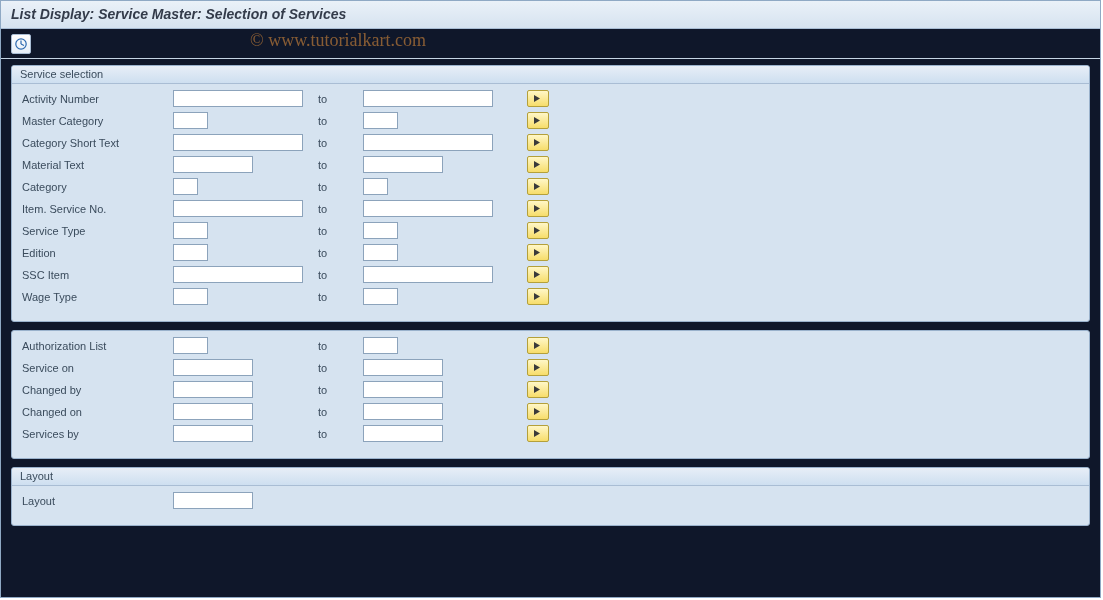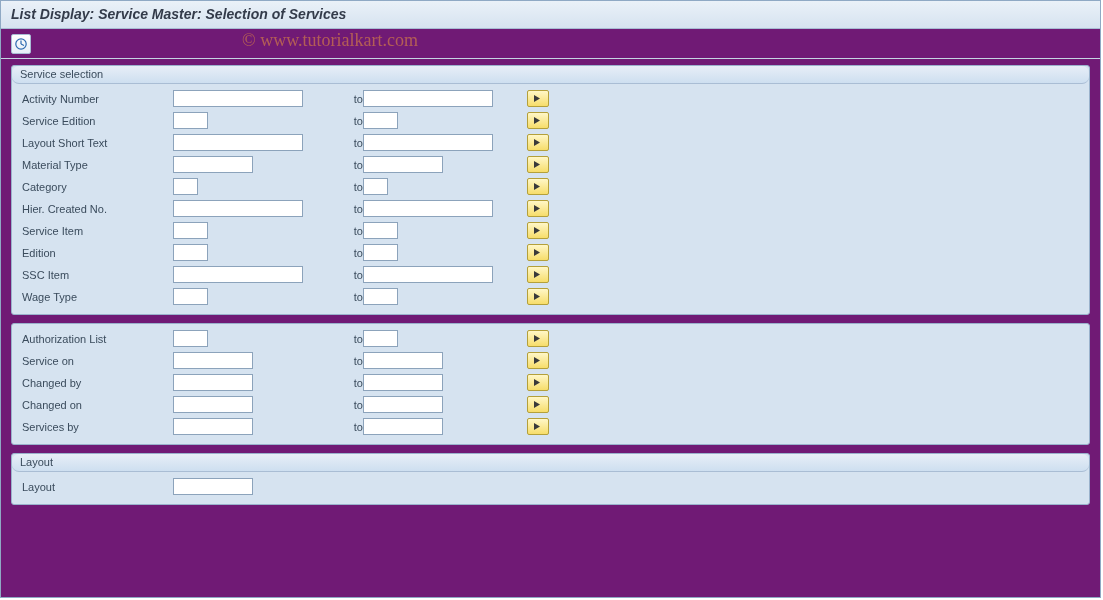--- a/index.html
+++ b/index.html
@@ -10,21 +10,21 @@
       color: #333;
       width: 1103px;
       height: 600px;
       overflow: hidden;
       position: relative;
     }
     .window {
       border: 1px solid #8fa9c4;
       width: 1101px;
       height: 598px;
-      background: #701a75;
+      background: #0f172a;
     }
     .titlebar {
       background: linear-gradient(to bottom, #eaf1f8 0%, #d6e3f0 100%);
       border-bottom: 1px solid #a9bdd4;
       height: 28px;
       padding: 5px 10px;
       font-size: 14px;
       font-weight: bold;
       font-style: italic;
       color: #333b4a;
@@ -42,21 +42,21 @@
       border: 1px solid #a9bdd4;
       border-radius: 2px;
       background: linear-gradient(#fff,#e6eef7);
       display: flex;
       align-items: center;
       justify-content: center;
       cursor: pointer;
     }
     .watermark {
       position: absolute;
-      left: 242px;
+      left: 250px;
       top: 30px;
       font-size: 18px;
       color: rgba(235,150,60,0.55);
       font-family: Georgia, serif;
       pointer-events: none;
       z-index: 50;
     }
     .content {
       padding: 6px 10px;
     }
@@ -67,38 +67,37 @@
       background: #d6e3f0;
       overflow: hidden;
     }
     .panel-header {
       background: linear-gradient(to bottom,#e7eef7,#cedff0);
       border-bottom: 1px solid #a9bdd4;
       padding: 2px 8px;
       font-size: 11px;
       color: #3a4b5c;
       height: 18px;
-      border-radius: 7px;
     }
     .panel-body {
-      padding: 4px 6px 6px 6px;
+      padding: 4px 6px 13px 6px;
     }
     .form-row {
       display: flex;
       align-items: center;
       height: 21px;
       margin-bottom: 1px;
     }
     .label {
       width: 155px;
       padding-left: 4px;
       color: #3a4b5c;
     }
     .cell-from { width: 145px; display:flex; }
-    .cell-to-label { width: 45px; text-align:right; color:#3a4b5c; }
+    .cell-to-label { width: 45px; text-align:left; color:#3a4b5c; }
     .cell-to { width: 160px; display:flex; }
     .cell-more { width: 30px; display:flex; align-items:center; justify-content:center; }
     input.sap-input {
       border: 1px solid #8ca3bb;
       background: #fff;
       height: 17px;
       padding: 0 2px;
       font-size: 11px;
     }
     .w130 { width: 130px; }
@@ -160,61 +159,61 @@
                 <span>
                   <svg width="10" height="9">
                     <path d="M1 1 L7 4.5 L1 8 Z" fill="#3a3a3a"></path>
                   </svg>
                 </span>
               </div>
             </div>
         </div>
 
         <div class="form-row">
-          <div class="label">Service Edition</div>
-          <div class="cell-from">
-              <input class="sap-input w35" style="">
-            </div>
-          <div class="cell-to-label">to</div>
-          <div class="cell-to">
-              <input class="sap-input w35" style="">
-            </div>
-          <div class="cell-more">
-              <div class="more-btn">
-                <span>
-                  <svg width="10" height="9">
-                    <path d="M1 1 L7 4.5 L1 8 Z" fill="#3a3a3a"></path>
-                  </svg>
-                </span>
-              </div>
-            </div>
-        </div>
-
-        <div class="form-row">
-          <div class="label">Layout Short Text</div>
-          <div class="cell-from">
-              <input class="sap-input w130" style="">
-            </div>
-          <div class="cell-to-label">to</div>
-          <div class="cell-to">
-              <input class="sap-input w130" style="">
-            </div>
-          <div class="cell-more">
-              <div class="more-btn">
-                <span>
-                  <svg width="10" height="9">
-                    <path d="M1 1 L7 4.5 L1 8 Z" fill="#3a3a3a"></path>
-                  </svg>
-                </span>
-              </div>
-            </div>
-        </div>
-
-        <div class="form-row">
-          <div class="label">Material Type</div>
+          <div class="label">Master Category</div>
+          <div class="cell-from">
+              <input class="sap-input w35" style="">
+            </div>
+          <div class="cell-to-label">to</div>
+          <div class="cell-to">
+              <input class="sap-input w35" style="">
+            </div>
+          <div class="cell-more">
+              <div class="more-btn">
+                <span>
+                  <svg width="10" height="9">
+                    <path d="M1 1 L7 4.5 L1 8 Z" fill="#3a3a3a"></path>
+                  </svg>
+                </span>
+              </div>
+            </div>
+        </div>
+
+        <div class="form-row">
+          <div class="label">Category Short Text</div>
+          <div class="cell-from">
+              <input class="sap-input w130" style="">
+            </div>
+          <div class="cell-to-label">to</div>
+          <div class="cell-to">
+              <input class="sap-input w130" style="">
+            </div>
+          <div class="cell-more">
+              <div class="more-btn">
+                <span>
+                  <svg width="10" height="9">
+                    <path d="M1 1 L7 4.5 L1 8 Z" fill="#3a3a3a"></path>
+                  </svg>
+                </span>
+              </div>
+            </div>
+        </div>
+
+        <div class="form-row">
+          <div class="label">Material Text</div>
           <div class="cell-from">
               <input class="sap-input w80" style="">
             </div>
           <div class="cell-to-label">to</div>
           <div class="cell-to">
               <input class="sap-input w80" style="">
             </div>
           <div class="cell-more">
               <div class="more-btn">
                 <span>
@@ -240,41 +239,41 @@
                 <span>
                   <svg width="10" height="9">
                     <path d="M1 1 L7 4.5 L1 8 Z" fill="#3a3a3a"></path>
                   </svg>
                 </span>
               </div>
             </div>
         </div>
 
         <div class="form-row">
-          <div class="label">Hier. Created No.</div>
-          <div class="cell-from">
-              <input class="sap-input w130" style="">
-            </div>
-          <div class="cell-to-label">to</div>
-          <div class="cell-to">
-              <input class="sap-input w130" style="">
-            </div>
-          <div class="cell-more">
-              <div class="more-btn">
-                <span>
-                  <svg width="10" height="9">
-                    <path d="M1 1 L7 4.5 L1 8 Z" fill="#3a3a3a"></path>
-                  </svg>
-                </span>
-              </div>
-            </div>
-        </div>
-
-        <div class="form-row">
-          <div class="label">Service Item</div>
+          <div class="label">Item. Service No.</div>
+          <div class="cell-from">
+              <input class="sap-input w130" style="">
+            </div>
+          <div class="cell-to-label">to</div>
+          <div class="cell-to">
+              <input class="sap-input w130" style="">
+            </div>
+          <div class="cell-more">
+              <div class="more-btn">
+                <span>
+                  <svg width="10" height="9">
+                    <path d="M1 1 L7 4.5 L1 8 Z" fill="#3a3a3a"></path>
+                  </svg>
+                </span>
+              </div>
+            </div>
+        </div>
+
+        <div class="form-row">
+          <div class="label">Service Type</div>
           <div class="cell-from">
               <input class="sap-input w35" style="">
             </div>
           <div class="cell-to-label">to</div>
           <div class="cell-to">
               <input class="sap-input w35" style="">
             </div>
           <div class="cell-more">
               <div class="more-btn">
                 <span>

